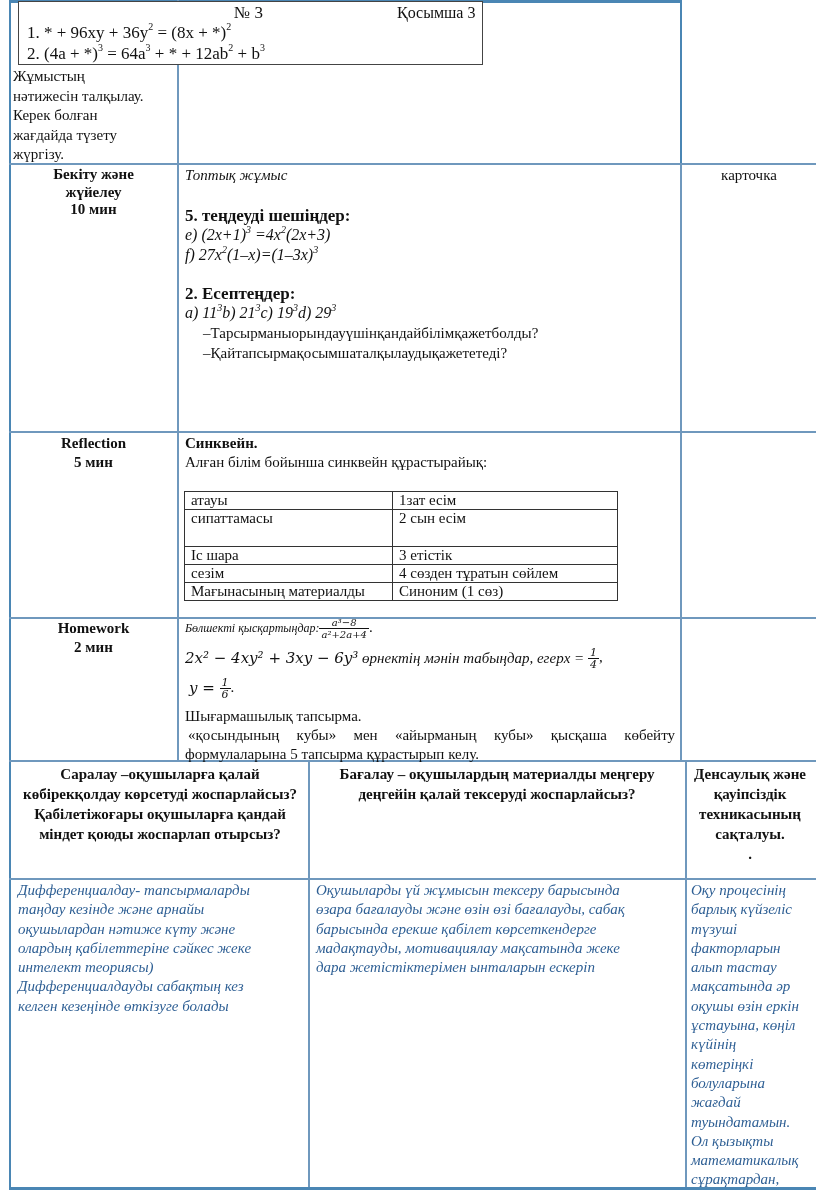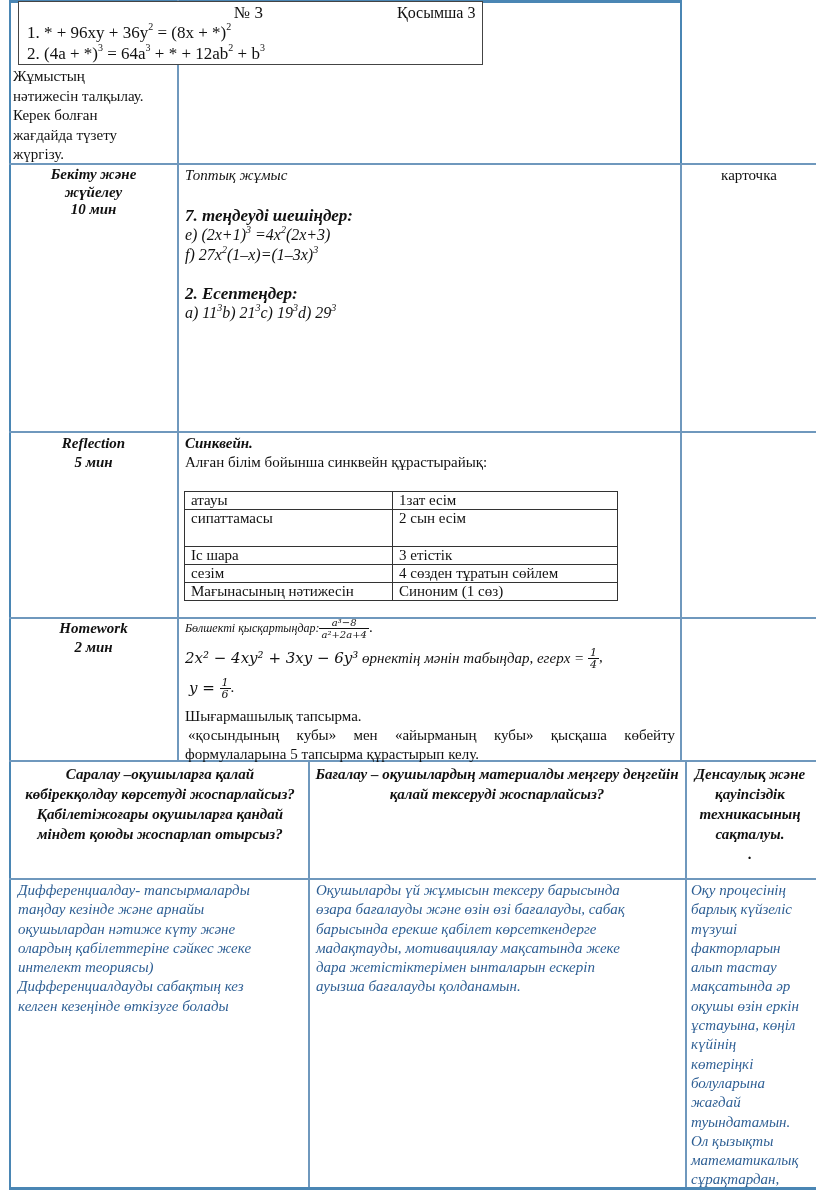--- a/index.html
+++ b/index.html
@@ -5,21 +5,21 @@
     * { box-sizing: border-box; margin: 0; padding: 0; }
     html, body { width: 816px; height: 1191px; background: #ffffff; overflow: hidden; }
     body { position: relative; font-family: "Liberation Serif", "DejaVu Serif", serif; color: #111; font-size: 15px; line-height: 19px; }
 
     .abs { position: absolute; }
     .hline { position: absolute; height: 2px; background: #4a86b4; }
     .vline { position: absolute; width: 2px; background: #4a86b4; }
     .thin-h { position: absolute; height: 1px; background: #6f98bd; }
     .thin-v { position: absolute; width: 1px; background: #6f98bd; }
 
-    .b { font-weight: bold; font-style: italic; }
+    .b { font-weight: bold; }
     .i { font-style: italic; }
     .u { text-decoration: underline; }
     .center { text-align: center; }
     sup { font-size: 10px; line-height: 0; position: relative; top: -1px; vertical-align: super; }
 
     
     .inset-box { position: absolute; left: 18px; top: 1px; width: 465px; height: 64px; border: 1.5px solid #444; background: #fff; }
 
     
     .blue { color: #2e5f94; font-style: italic; font-size: 15px; line-height: 19.3px; }
@@ -79,30 +79,34 @@
 </div>
 
 <div class="abs b center" style="left:10px; top:166px; width:167px; font-size:15px; line-height:17.5px;">
   <div>Бекіту және</div>
   <div>жүйелеу</div>
   <div>10 мин</div>
 </div>
 
 <div class="abs" style="left:185px; top:166px; width:490px;">
   <div class="i" style="font-size:15px;">Топтық жұмыс</div>
-  <div class="b" style="font-size:17px; margin-top:21px;">7. теңдеуді шешіңдер:</div>
+  <div class="b" style="font-size:17px; margin-top:21px;">5. теңдеуді шешіңдер:</div>
   <div class="i" style="font-size:16px; line-height:20px;">
     <span>e) (2x+1)</span><sup>3</sup><span> =4x</span><sup>2</sup><span>(2x+3)</span>
   </div>
   <div class="i" style="font-size:16px; line-height:20px;">
     <span>f) 27x</span><sup>2</sup><span>(1–x)=(1–3x)</span><sup>3</sup>
   </div>
   <div class="b" style="font-size:17px; margin-top:19px;">2. Есептеңдер:</div>
   <div class="i" style="font-size:16px; line-height:20px;">
     <span>a) 11</span><sup>3</sup><span>b) 21</span><sup>3</sup><span>c) 19</span><sup>3</sup><span>d) 29</span><sup>3</sup>
+  </div>
+  <div style="font-size:15px; padding-left:18px; line-height:20px;">
+    <div>–Тарсырманыорындауүшінқандайбілімқажетболды?</div>
+    <div>–Қайтапсырмақосымшаталқылаудықажететеді?</div>
   </div>
 </div>
 
 <div class="abs center" style="left:682px; top:166px; width:134px; font-size:15px;">карточка</div>
 
 <div class="abs b center" style="left:10px; top:434px; width:167px; font-size:15px; line-height:19px;">
   <div>Reflection</div>
   <div>5 мин</div>
 </div>
 
@@ -123,21 +127,21 @@
   </tr>
   <tr>
     <td>Іс шара</td>
     <td>3 етістік</td>
   </tr>
   <tr>
     <td>сезім</td>
     <td>4 сөзден тұратын сөйлем</td>
   </tr>
   <tr>
-    <td>Мағынасының нәтижесін</td>
+    <td>Мағынасының материалды</td>
     <td>Синоним (1 сөз)</td>
   </tr>
 </tbody>
   </table>
 
 <div class="abs b center" style="left:10px; top:619px; width:167px; font-size:15px; line-height:19px;">
   <div>Homework</div>
   <div>2 мин</div>
 </div>
 
@@ -171,21 +175,20 @@
   <div>Дифференциалдауды  сабақтың кез</div>
   <div>келген кезеңінде өткізуге болады</div>
 </div>
 
 <div class="abs blue" style="left:316px; top:881px; width:366px;">
   <div>Оқушыларды үй жұмысын тексеру барысында</div>
   <div>өзара бағалауды және өзін өзі бағалауды, сабақ</div>
   <div>барысында  ерекше қабілет көрсеткендерге</div>
   <div>мадақтауды, мотивациялау мақсатында жеке</div>
   <div>дара жетістіктерімен ынталарын ескеріп</div>
-  <div>ауызша бағалауды қолданамын.</div>
 </div>
 
 <div class="abs blue" style="left:691px; top:881px; width:125px;">
   <div>Оқу процесінің</div>
   <div>барлық күйзеліс</div>
   <div>түзуші</div>
   <div>факторларын</div>
   <div>алып тастау</div>
   <div>мақсатында әр</div>
   <div>оқушы өзін еркін</div>

